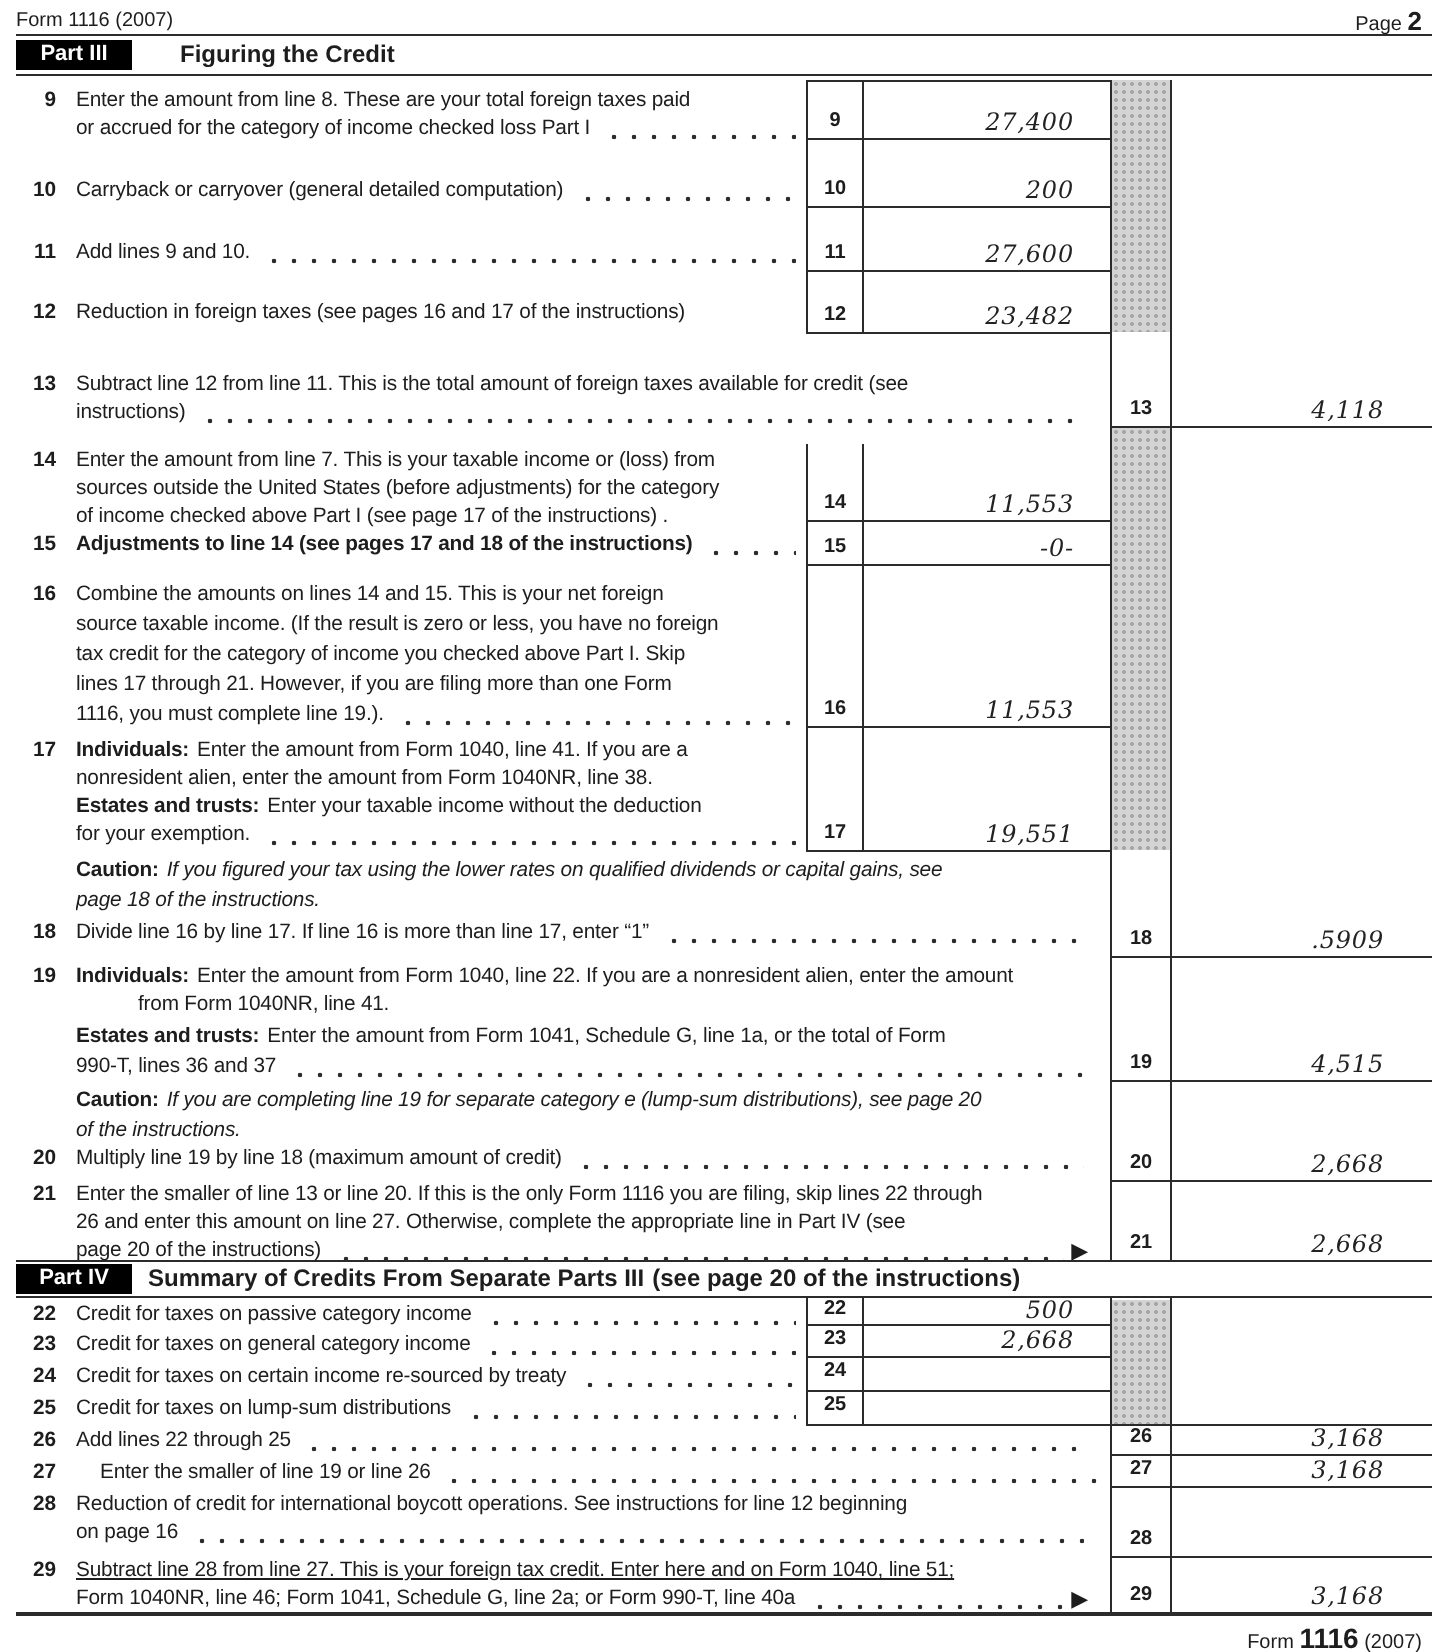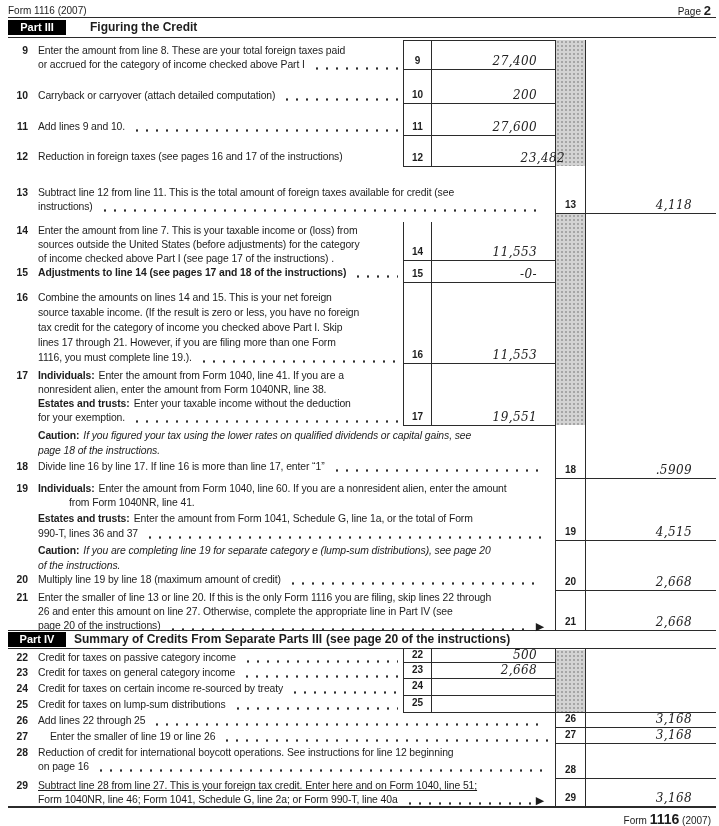--- a/index.html
+++ b/index.html
@@ -98,25 +98,25 @@
   <div class="lno" style="top:369px;">17</div>
   <div class="lno" style="top:460px;">18</div>
   <div class="lno" style="top:482px;">19</div>
   <div class="lno" style="top:573px;">20</div>
   <div class="lno" style="top:591px;">21</div>
 
   <div class="t" style="left:38px;top:44px;width:364px;">
       <span>Enter the amount from line 8. These are your total foreign taxes paid</span>
     </div>
   <div class="t" style="left:38px;top:58px;width:364px;">
-      <span>or accrued for the category of income checked above Part I</span>
+      <span>or accrued for the category of income checked loss Part I</span>
       <span class="leader"></span>
     </div>
   <div class="t" style="left:38px;top:89px;width:364px;">
-      <span>Carryback or carryover (attach detailed computation)</span>
+      <span>Carryback or carryover (general detailed computation)</span>
       <span class="leader"></span>
     </div>
   <div class="t" style="left:38px;top:120px;width:364px;">
       <span>Add lines 9 and 10.</span>
       <span class="leader"></span>
     </div>
   <div class="t" style="left:38px;top:150px;width:364px;align-items:flex-end;">
       <span>Reduction in foreign taxes (see pages 16 and 17 of the instructions)</span>
     </div>
 
@@ -183,21 +183,21 @@
       <span class="it">page 18 of the instructions.</span>
     </div>
 
   <div class="t" style="left:38px;top:460px;width:508px;">
       <span>Divide line 16 by line 17. If line 16 is more than line 17, enter “1”</span>
       <span class="leader"></span>
     </div>
 
   <div class="t" style="left:38px;top:482px;width:508px;">
       <span class="b">Individuals:</span>
-      <span>Enter the amount from Form 1040, line 60. If you are a nonresident alien, enter the amount</span>
+      <span>Enter the amount from Form 1040, line 22. If you are a nonresident alien, enter the amount</span>
     </div>
   <div class="t" style="left:38px;top:496px;width:508px;padding-left:31px;">
       <span>from Form 1040NR, line 41.</span>
     </div>
   <div class="t" style="left:38px;top:512px;width:508px;">
       <span class="b">Estates and trusts:</span>
       <span>Enter the amount from Form 1041, Schedule G, line 1a, or the total of Form</span>
     </div>
   <div class="t" style="left:38px;top:527px;width:508px;">
       <span>990-T, lines 36 and 37</span>
@@ -240,21 +240,21 @@
 
   <div class="bno bno2" style="top:199px;">13</div>
   <div class="bno bno2" style="top:464px;">18</div>
   <div class="bno bno2" style="top:526px;">19</div>
   <div class="bno bno2" style="top:576px;">20</div>
   <div class="bno bno2" style="top:616px;">21</div>
 
   <div class="amt amti" style="top:55px;">27,400</div>
   <div class="amt amti" style="top:89px;">200</div>
   <div class="amt amti" style="top:121px;">27,600</div>
-  <div class="amt amti" style="top:152px;margin-left:28px;">23,482</div>
+  <div class="amt amti" style="top:152px;">23,482</div>
   <div class="amt amto" style="top:199px;">4,118</div>
   <div class="amt amti" style="top:246px;">11,553</div>
   <div class="amt amti" style="top:268px;">-0-</div>
   <div class="amt amti" style="top:349px;">11,553</div>
   <div class="amt amti" style="top:411px;">19,551</div>
   <div class="amt amto" style="top:464px;">.5909</div>
   <div class="amt amto" style="top:526px;">4,515</div>
   <div class="amt amto" style="top:576px;">2,668</div>
   <div class="amt amto" style="top:616px;">2,668</div>
 

